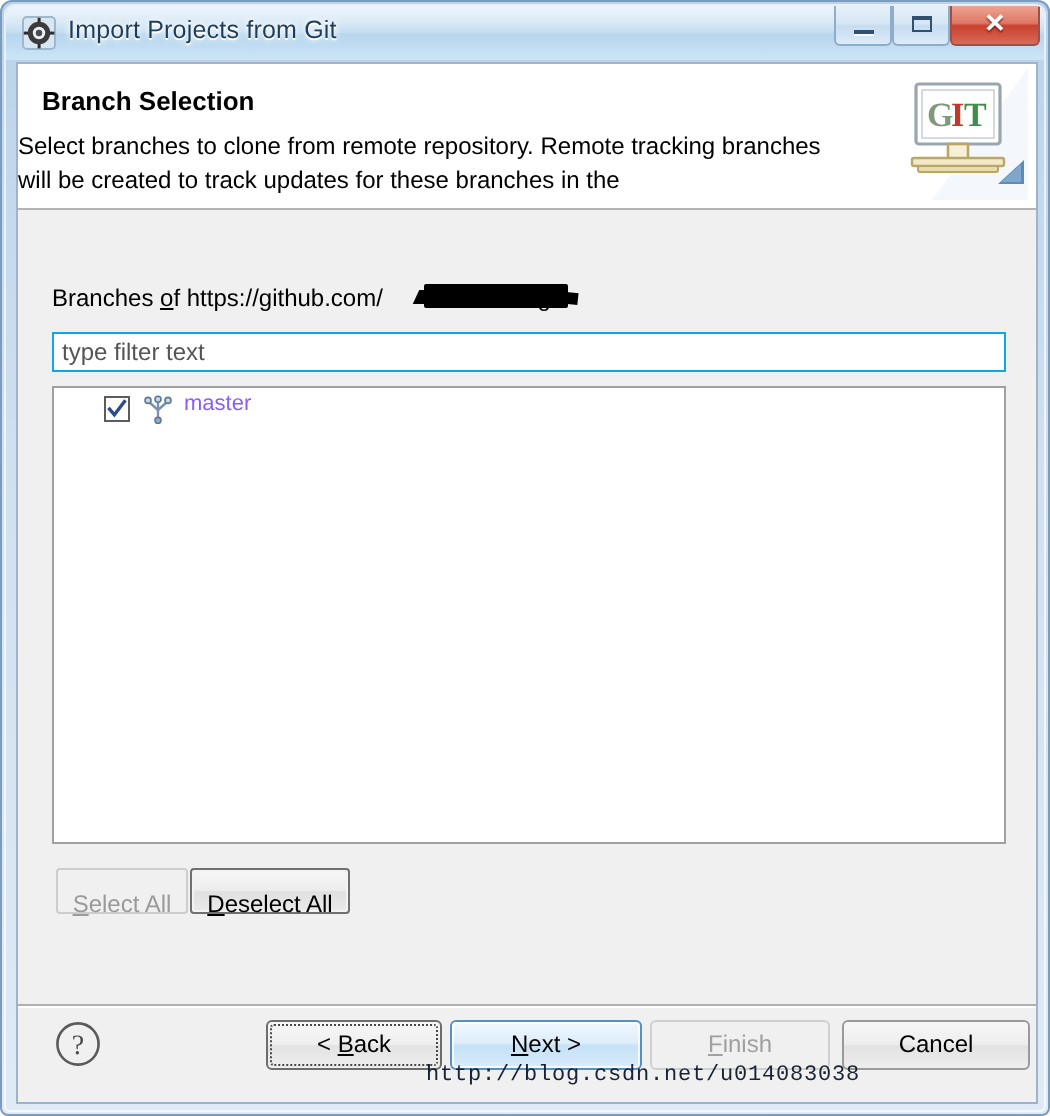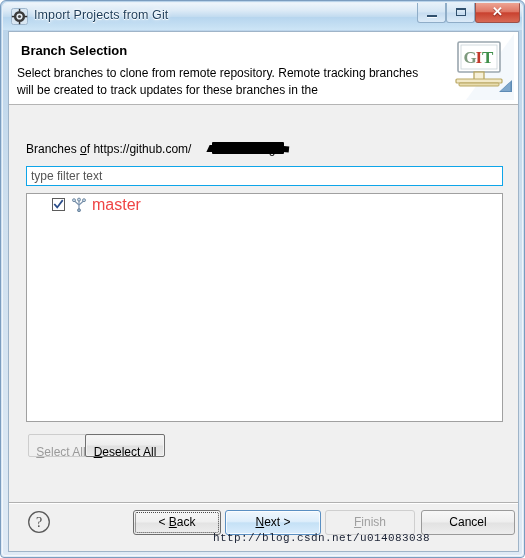--- a/index.html
+++ b/index.html
@@ -138,21 +138,21 @@
   }
   #header-title {
     position: absolute;
     left: 12px; top: 11px;
     font-size: 13px;
     font-weight: bold;
     color: #000;
   }
   #header-desc {
     position: absolute;
-    left: 8px; top: 33px;
+    left: 0; top: 33px;
     width: 415px;
     font-size: 12px;
     color: #000;
     line-height: 17px;
   }
   #header-logo {
     position: absolute;
     right: 4px; top: 2px;
     width: 72px; height: 66px;
   }
@@ -230,22 +230,22 @@
     width: 13px; height: 13px;
   }
   .tree-icon {
     position: absolute;
     left: 44px; top: 3px;
     width: 16px; height: 15px;
   }
   .tree-label {
     position: absolute;
     left: 65px; top: 2px;
-    font-size: 16px;
-    color: #ef4444;
+    font-size: 11px;
+    color: #8b5cf6;
   }
 
   
   .small-btn {
     position: absolute;
     top: 402px;
     height: 23px;
     box-sizing: border-box;
     font-family: "Liberation Sans", sans-serif;
     font-size: 12px;
@@ -256,21 +256,21 @@
     line-height: 21px;
     padding: 7px;
   }
   #btn-select-all {
     left: 19px; width: 66px;
     color: #9a9a9a;
     background: #f0f0f0;
     border: 1px solid #cdcdcd;
   }
   #btn-deselect-all {
-    left: 76px; width: 80px;
+    left: 86px; width: 80px;
     color: #000;
     border: 1px solid #707070;
     box-shadow: inset 0 0 0 1px #f3f3f3;
   }
   .mn { text-decoration: underline; }
 
   
   #bottom-sep {
     position: absolute;
     left: 0; top: 470px;

